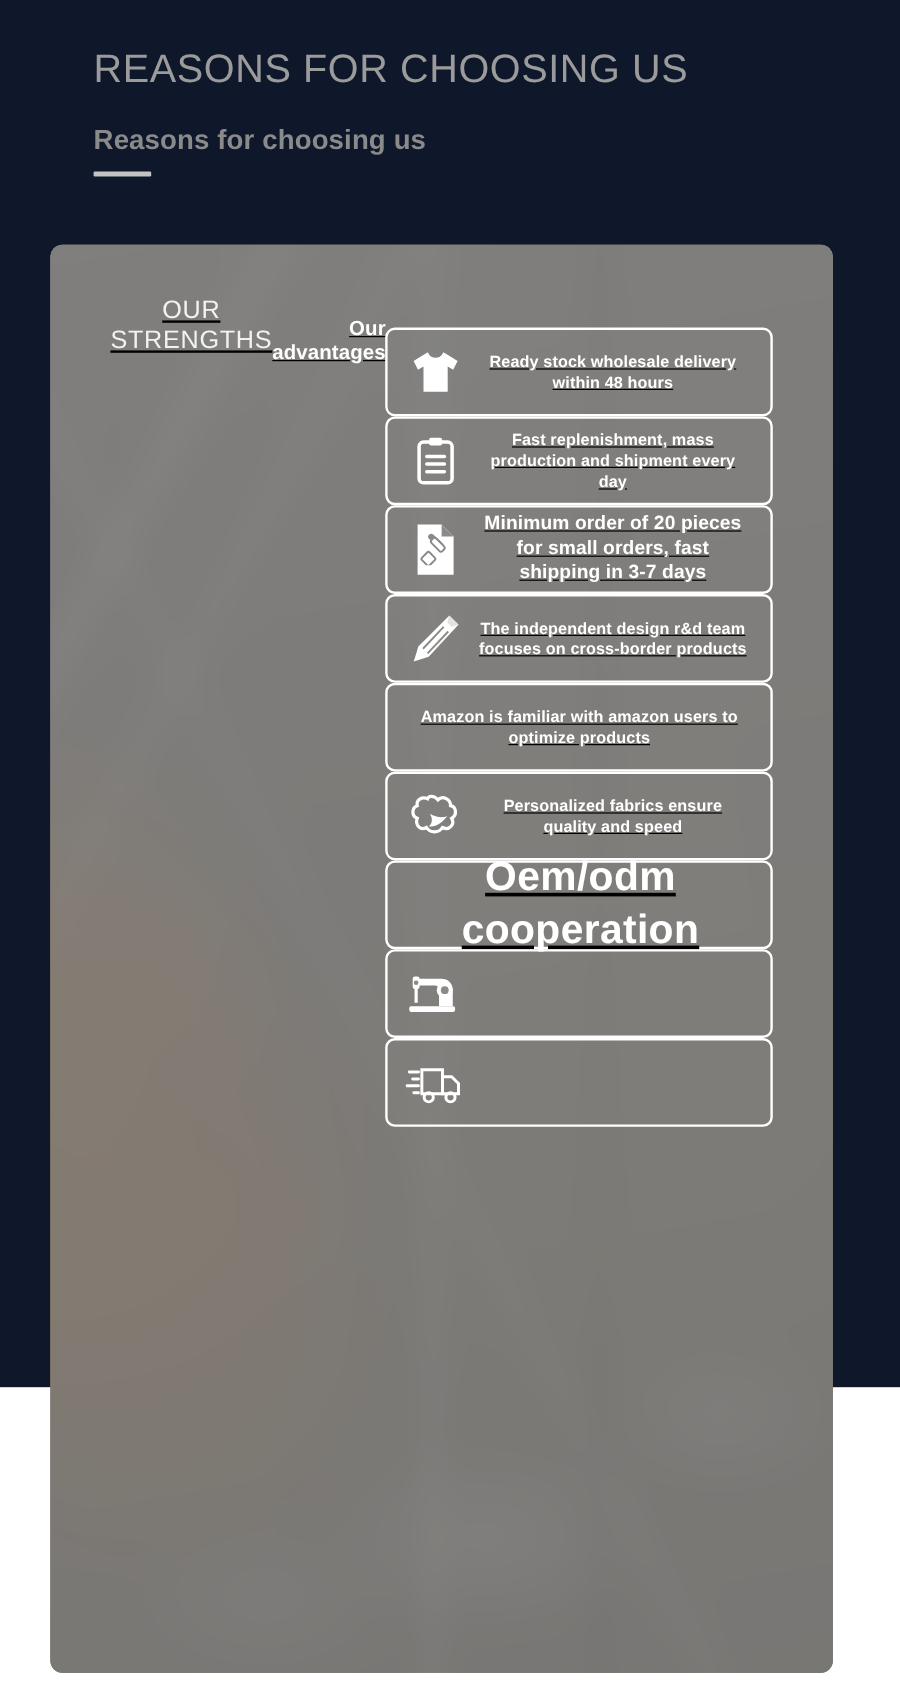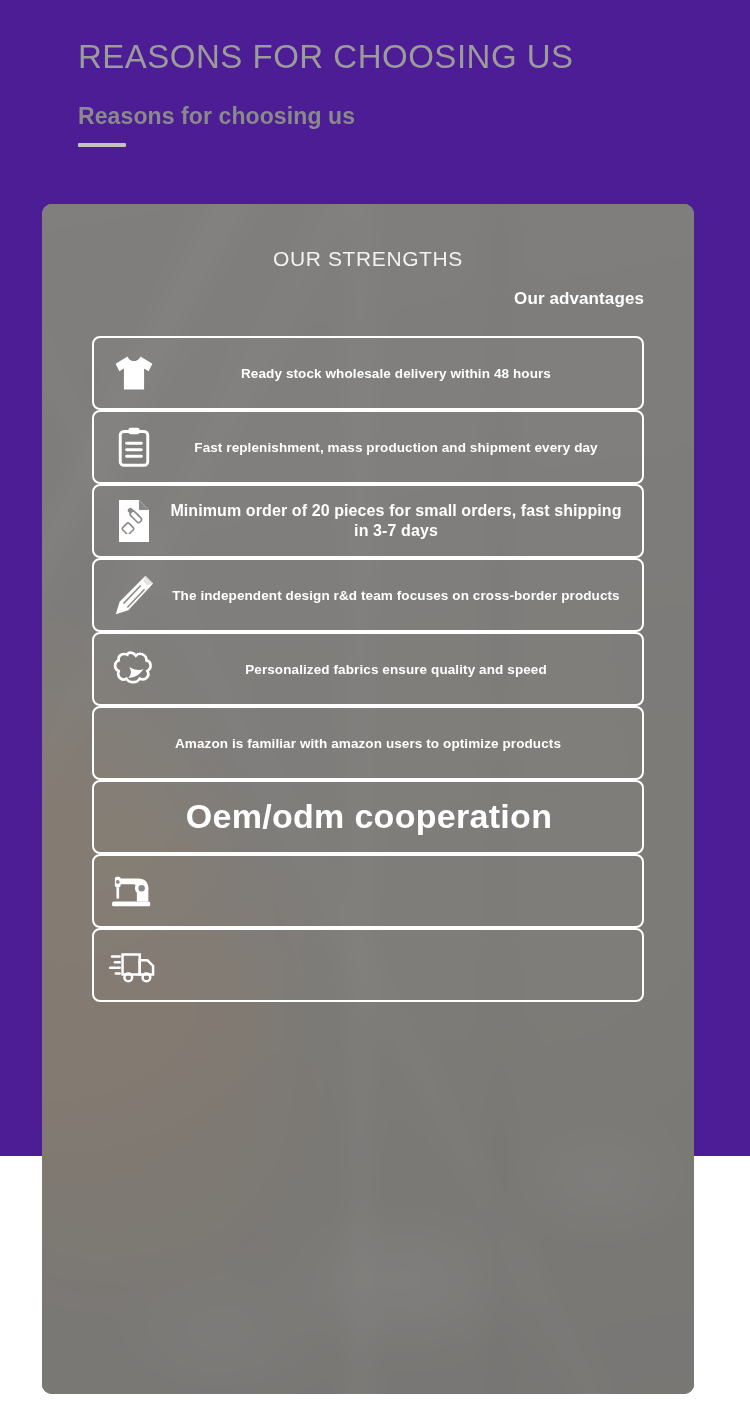--- a/index.html
+++ b/index.html
@@ -9,21 +9,21 @@
     height: 1406px;
     background: #ffffff;
     font-family: "Liberation Sans", "DejaVu Sans", sans-serif;
     overflow: hidden;
   }
 
   .page {
     position: relative;
     width: 750px;
     height: 1156px;
-    background: #4c1d95;
+    background: #0f172a;
   }
 
   
   .head-block {
     position: absolute;
     left: 78px;
     top: 38px;
     width: 620px;
   }
 
@@ -97,21 +97,22 @@
     position: absolute;
     inset: 0;
     background: rgba(123,122,120,0.72);
   }
 
   .panel-inner {
     position: absolute;
     inset: 0;
     padding: 42px 50px 40px 50px;
     display: flex;
-    flex-direction: column;
+    flex-direction: row;
+    text-decoration: underline;
   }
 
   
   .panel-kicker {
     text-align: center;
     font-size: 21px;
     font-weight: 400;
     letter-spacing: 0.6px;
     color: #f2f2f2;
     line-height: 1.2;
@@ -248,34 +249,34 @@
             <svg width="46" height="46" viewBox="0 0 48 48" fill="#ffffff">
               <path d="M36 4 L44 12 L18 40 L5 44 L9 31 Z"></path>
               <path d="M36 4 L44 12 L38 14 L34 10 Z" fill="#8a8a88" opacity="0.25"></path>
               <line x1="13" y1="33" x2="31" y2="14" stroke="#8a8a88" stroke-width="1.6"></line>
               <line x1="17" y1="37" x2="35" y2="18" stroke="#8a8a88" stroke-width="1.6"></line>
             </svg>
           </span>
           <span class="card-text size-sm">The independent design r&amp;d team focuses on cross-border products</span>
         </div>
 
+        <div class="card no-icon">
+          <span class="card-text size-sm">Amazon is familiar with amazon users to optimize products</span>
+        </div>
+
         <div class="card">
           <span class="card-icon">
             <svg width="46" height="46" viewBox="0 0 48 48" fill="none" stroke="#ffffff" stroke-width="2.8">
               <path d="M17 9 C12 7 7 10 8 15 C3 17 3 24 8 26 C6 32 11 37 16 34
                        C19 39 27 39 30 34 C36 37 41 31 38 26 C43 23 42 16 37 15
                        C37 9 30 6 26 10 C23 6 18 6 17 9 Z"></path>
               <path d="M19 22 C24 25 30 26 34 24 C30 30 24 34 18 33 C22 30 21 25 19 22 Z" fill="#ffffff" stroke="none"></path>
             </svg>
           </span>
           <span class="card-text size-sm">Personalized fabrics ensure quality and speed</span>
-        </div>
-
-        <div class="card no-icon">
-          <span class="card-text size-sm">Amazon is familiar with amazon users to optimize products</span>
         </div>
 
         <div class="card no-icon">
           <span class="card-text size-lg lead-left">Oem/odm cooperation</span>
         </div>
 
         <div class="card">
           <span class="card-icon">
             <svg width="48" height="42" viewBox="0 0 50 44" fill="#ffffff">
               <path d="M8 9 H30 C36 9 40 13 40 19 V33 H28 V19 C28 16 26 15 24 15 H8 Z"></path>

